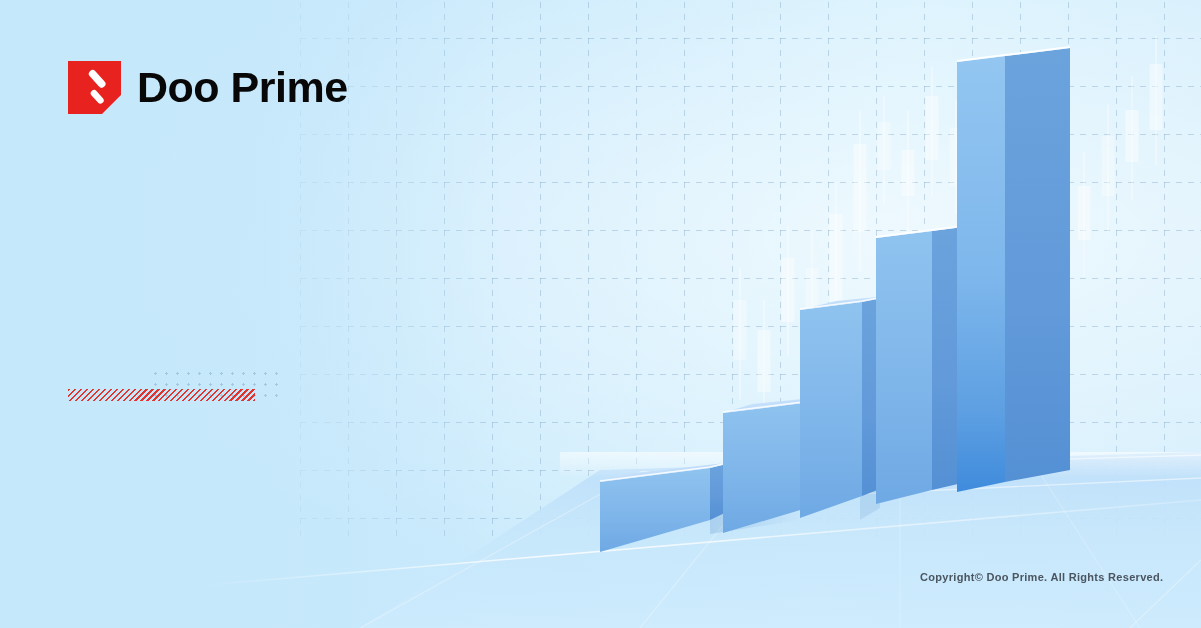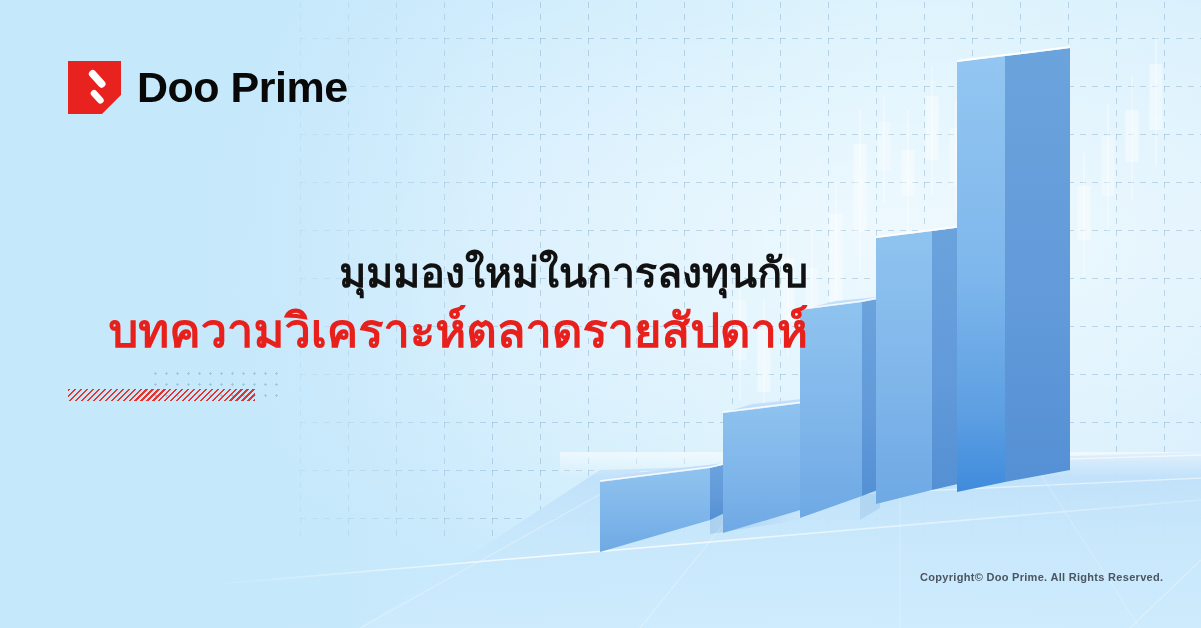--- a/index.html
+++ b/index.html
@@ -10,21 +10,20 @@
   body {
     font-family: "Liberation Sans", sans-serif;
   }
 
   #banner {
     position: relative;
     width: 1201px;
     height: 628px;
     overflow: hidden;
     background: #c6e8fb;
-    text-align: right;
   }
 
   
   .bg-base {
     position: absolute;
     inset: 0;
     background:
       radial-gradient(120% 90% at 78% 38%, rgba(255,255,255,0.62) 0%, rgba(255,255,255,0.28) 38%, rgba(255,255,255,0.0) 66%),
       linear-gradient(100deg, #c4e7fb 0%, #c9eafc 42%, #d4f0fd 70%, #cfecfc 100%);
   }
@@ -325,23 +324,19 @@
 
   <div class="logo-row">
     <svg class="logo-mark" viewBox="0 0 53 53">
       <path d="M0 0 H53 V34 L34 53 H0 Z" fill="#e8221e"></path>
       <rect x="25.5" y="7.5" width="7.5" height="21" rx="3.6" fill="#ffffff" transform="rotate(-42 29 18)"></rect>
       <rect x="26" y="28" width="6.6" height="16" rx="3.2" fill="#ffffff" transform="rotate(-42 29 36)"></rect>
     </svg>
     <span class="logo-word">Doo Prime</span>
   </div>
 
-  <div class="headline-wrap">
-    <div class="headline-1">มุมมองใหม่ในการลงทุนกับ</div>
-    <div class="headline-2">บทความวิเคราะห์ตลาดรายสัปดาห์</div>
-  </div>
 
   <div class="deco-dots"></div>
   <div class="deco-stripe"></div>
 
   <div class="copyright">Copyright© Doo Prime. All Rights Reserved.</div>
 
 </div>
 
 </body></html>

